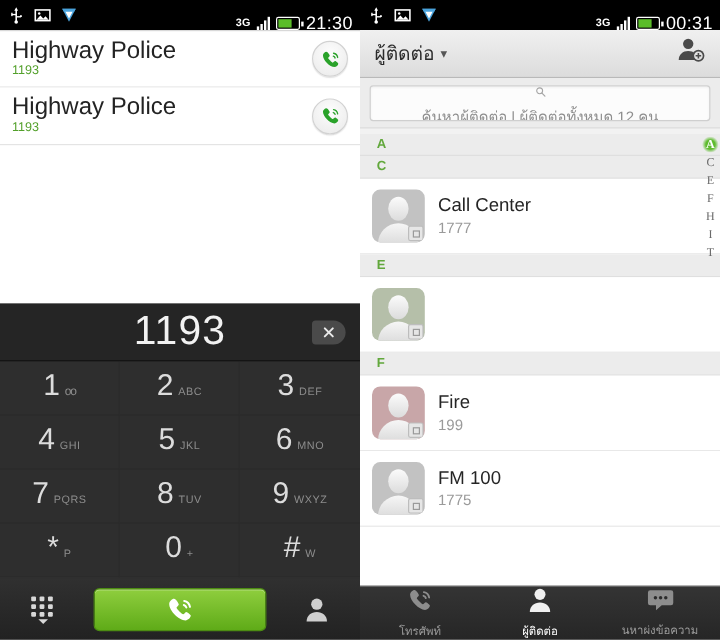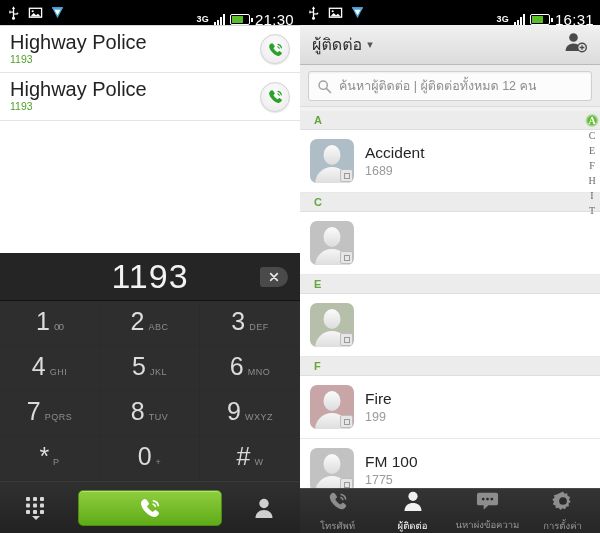--- a/index.html
+++ b/index.html
@@ -98,20 +98,21 @@
     padding: 0 12px;
   }
   .c-title { font-size: 16px; color: #2b2b2b; }
   .caret { margin-left: 5px; color:#555; font-size: 11px; }
   .c-add { margin-left: auto; }
   .searchwrap { padding: 6px 8px 5px; background: #ececec; border-bottom: 1px solid #dcdcdc;}
   .searchbox {
     height: 30px; background: #fcfcfc; border: 1px solid #cfcfcf; border-radius: 3px;
     display: flex; align-items: center; padding: 0 8px; gap: 7px;
     box-shadow: inset 0 1px 2px rgba(0,0,0,.06);
+    flex-direction: column;
   }
   .search-ph { font-size: 12.5px; color: #8e8e8e; white-space: nowrap; overflow: hidden; }
 
   .clist { position: absolute; top: 111px; bottom: 45px; left:0; right:0; overflow: hidden; background:#fff;}
   .sect {
     height: 19px; background: #ececec; border-bottom: 1px solid #dfdfdf;
     display: flex; align-items: center; padding-left: 14px;
     font-size: 11px; color: #62a83c; font-weight: bold;
   }
   .crow {
@@ -361,21 +362,21 @@
         <span class="sb-3g">3G</span>
         <span class="bars">
             <i></i>
             <i></i>
             <i></i>
             <i></i>
           </span>
         <span class="batt">
             <span></span>
           </span>
-        <span class="sb-time">16:31</span>
+        <span class="sb-time">00:31</span>
       </div>
     </div>
 
     <div class="c-header">
       <span class="c-title">ผู้ติดต่อ</span>
       <span class="caret">▾</span>
       <span class="c-add">
         <svg width="24" height="24" viewBox="0 0 24 24">
           <circle cx="9.5" cy="6.5" r="4.3" fill="#4a4a4a"></circle>
           <path d="M1.6 20c0-4.8 3.5-7.6 7.9-7.6s7.9 2.8 7.9 7.6z" fill="#4a4a4a"></path>
@@ -391,42 +392,33 @@
         <svg width="15" height="15" viewBox="0 0 16 16">
             <circle cx="6.6" cy="6.6" r="4.4" fill="none" stroke="#a5a5a5" stroke-width="1.6"></circle>
             <path d="M10 10 L14.4 14.4" stroke="#a5a5a5" stroke-width="1.8" stroke-linecap="round"></path>
           </svg>
         <span class="search-ph">ค้นหาผู้ติดต่อ | ผู้ติดต่อทั้งหมด 12 คน</span>
       </div>
     </div>
 
     <div class="clist" id="clist">
         <div class="sect">A</div>
-        <div class="crow">
-          <div class="avatar" style="background:#aebdc6">
-            <div class="av-head"></div>
-            <div class="av-body"></div>
-            <div class="av-badge">
-              <i></i>
-            </div>
-          </div>
-          <div>
-            <div class="cname">Accident</div>
-            <div class="cnum">1689</div>
-          </div>
-        </div>
         <div class="sect">C</div>
         <div class="crow">
           <div class="avatar" style="background:#c2c2c2">
             <div class="av-head"></div>
             <div class="av-body"></div>
             <div class="av-badge">
               <i></i>
             </div>
           </div>
+          <div>
+            <div class="cname">Call Center</div>
+            <div class="cnum">1777</div>
+          </div>
         </div>
         <div class="sect">E</div>
         <div class="crow">
           <div class="avatar" style="background:#b5bfa9">
             <div class="av-head"></div>
             <div class="av-body"></div>
             <div class="av-badge">
               <i></i>
             </div>
           </div>
@@ -488,22 +480,15 @@
         </div>
         <div class="tab">
           <span><svg width="23" height="20" viewBox="0 0 24 20">
               <path d="M3 1.5h18a2 2 0 012 2v9a2 2 0 01-2 2h-8l-5 4.5V14.5H3a2 2 0 01-2-2v-9a2 2 0 012-2z" fill="#8d8d8d"></path>
               <circle cx="7.5" cy="8" r="1.5" fill="#2b2b2b"></circle>
               <circle cx="12" cy="8" r="1.5" fill="#2b2b2b"></circle>
               <circle cx="16.5" cy="8" r="1.5" fill="#2b2b2b"></circle>
             </svg></span>
           <span class="tab-label">นหาผ่งข้อความ</span>
         </div>
-        <div class="tab">
-          <span><svg width="22" height="22" viewBox="0 0 24 24">
-              <path d="M12 1.5l1.6 2.6 3-.6.4 3 2.8 1.2-1.3 2.8 1.9 2.4-2.4 1.9.5 3-3 .5-1.2 2.8-2.8-1.3-2.4 1.9-1.9-2.4-3 .5-.5-3-2.8-1.2 1.3-2.8-1.9-2.4 2.4-1.9-.5-3 3-.5z" fill="#8d8d8d"></path>
-              <circle cx="12" cy="12" r="4.2" fill="#2b2b2b"></circle>
-            </svg></span>
-          <span class="tab-label">การตั้งค่า</span>
-        </div>
       </div>
   </div>
 </div>
 
 </body></html>

